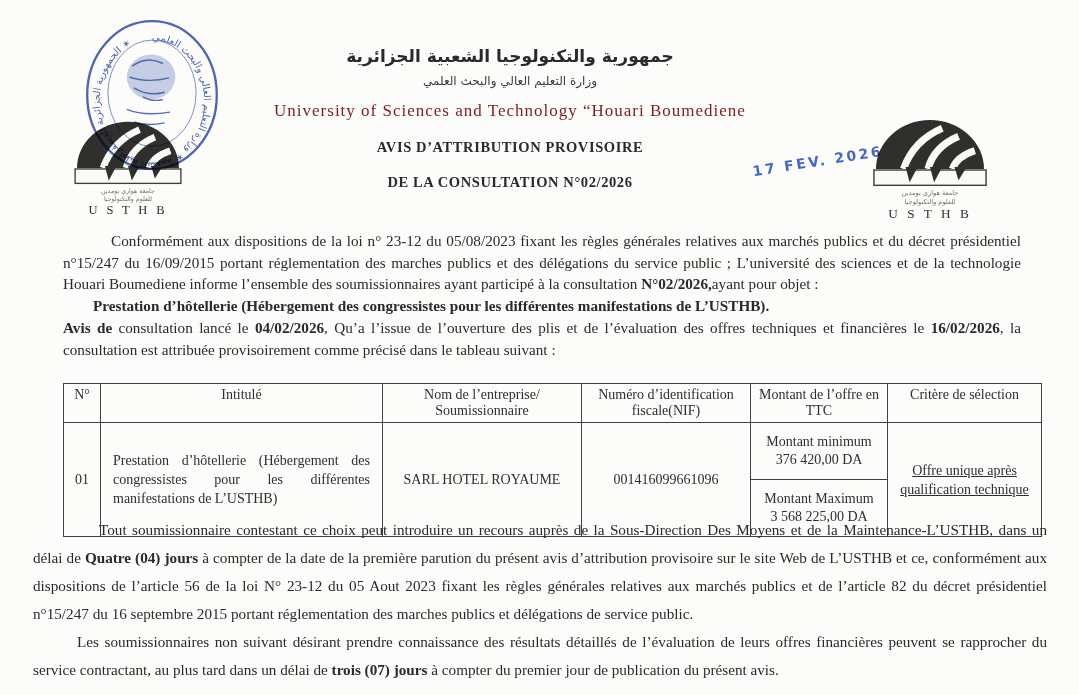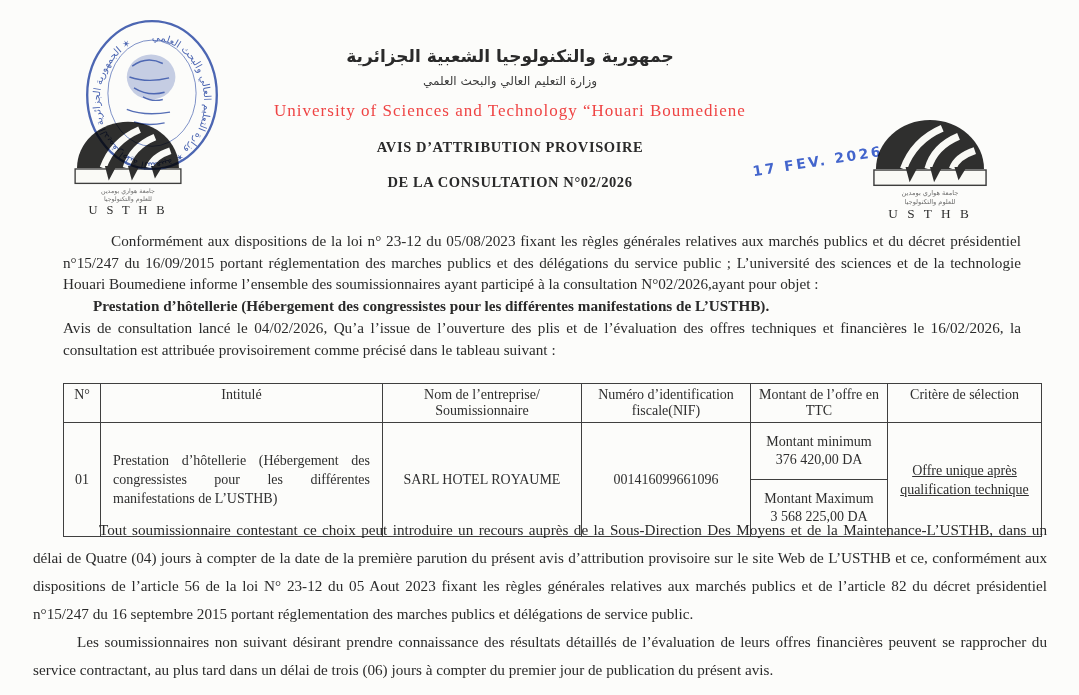--- a/index.html
+++ b/index.html
@@ -11,36 +11,36 @@
   
   .round-stamp { position:absolute; left:80px; top:12px; width:144px; height:166px; mix-blend-mode:multiply; }
   .usthb-logo { position:absolute; mix-blend-mode:multiply; }
   .usthb-logo.left  { left:68px;  top:118px; width:120px; height:100px; }
   .usthb-logo.right { left:866px; top:116px; width:128px; height:106px; }
   
   .header-center { position:absolute; left:235px; top:46px; width:550px; text-align:center; }
   .arabic { font-family:"DejaVu Sans", sans-serif; direction:rtl; }
   .arabic-l1 { font-size:17px; font-weight:bold; }
   .arabic-l2 { font-size:12px; margin-top:8px; color:#3c3c3c; }
-  .university { font-size:17px; margin-top:13px; color:#ef4444; letter-spacing:1px; }
+  .university { font-size:17px; margin-top:13px; color:#7f1d1d; letter-spacing:1px; }
   .notice-title { font-size:14.5px; font-weight:bold; letter-spacing:0.6px; margin-top:18px; }
   .date-stamp {
     position:absolute; left:752px; top:153px;
     transform:rotate(-9deg); color:#2f55c8;
     font-family:"DejaVu Sans", sans-serif; font-weight:bold;
     font-size:14px; letter-spacing:2.5px; opacity:0.9;
   }
   
   .content-top {
     position:absolute; left:63px; top:230px; width:958px;
     font-size:15.2px; line-height:21.7px; text-align:justify;
   }
   .p-intro { text-indent:48px; }
   .p-objet { font-weight:bold; text-align:left; text-indent:30px; }
-  .bold { font-weight:normal; }
+  .bold { font-weight:bold; }
   
   .doc-table {
     position:absolute; left:63px; top:383px; width:978px;
     border-collapse:collapse; font-size:14px; color:#2e2e2e;
     table-layout:fixed;
   }
   .doc-table th, .doc-table td { border:1.4px solid #3f3f3f; }
   .doc-table th { font-weight:normal; vertical-align:top; padding:3px 4px; text-align:center; height:38px; }
   .doc-table td { text-align:center; vertical-align:middle; padding:10px 6px; }
   .cell-intitule { text-align:justify !important; padding:4px 12px !important; line-height:19px; }
@@ -168,16 +168,16 @@
         <td class="sub-amount">
           <div>Montant Maximum</div>
           <div>3 568 225,00 DA</div>
         </td>
       </tr>
     </tbody>
   </table>
 
   <div class="content-bottom">
     <p class="p-recours"><span>Tout soumissionnaire contestant ce choix peut introduire un recours auprès de la Sous-Direction Des Moyens et de la Maintenance-L’USTHB, dans un délai de </span><span class="bold">Quatre (04) jours</span><span> à compter de la date de la première parution du présent avis d’attribution provisoire sur le site Web de L’USTHB et ce, conformément aux dispositions de l’article 56 de la loi N° 23-12 du 05 Aout 2023 fixant les règles générales relatives aux marchés publics et de l’article 82 du décret présidentiel n°15/247 du 16 septembre 2015 portant réglementation des marches publics et délégations de service public.</span></p>
-    <p class="p-resultats"><span>Les soumissionnaires non suivant désirant prendre connaissance des résultats détaillés de l’évaluation de leurs offres financières peuvent se rapprocher du service contractant, au plus tard dans un délai de </span><span class="bold">trois (06) jours</span><span> à compter du premier jour de publication du présent avis.</span></p>
+    <p class="p-resultats"><span>Les soumissionnaires non suivant désirant prendre connaissance des résultats détaillés de l’évaluation de leurs offres financières peuvent se rapprocher du service contractant, au plus tard dans un délai de </span><span class="bold">trois (07) jours</span><span> à compter du premier jour de publication du présent avis.</span></p>
   </div>
 
 </div>
 
 </body></html>

